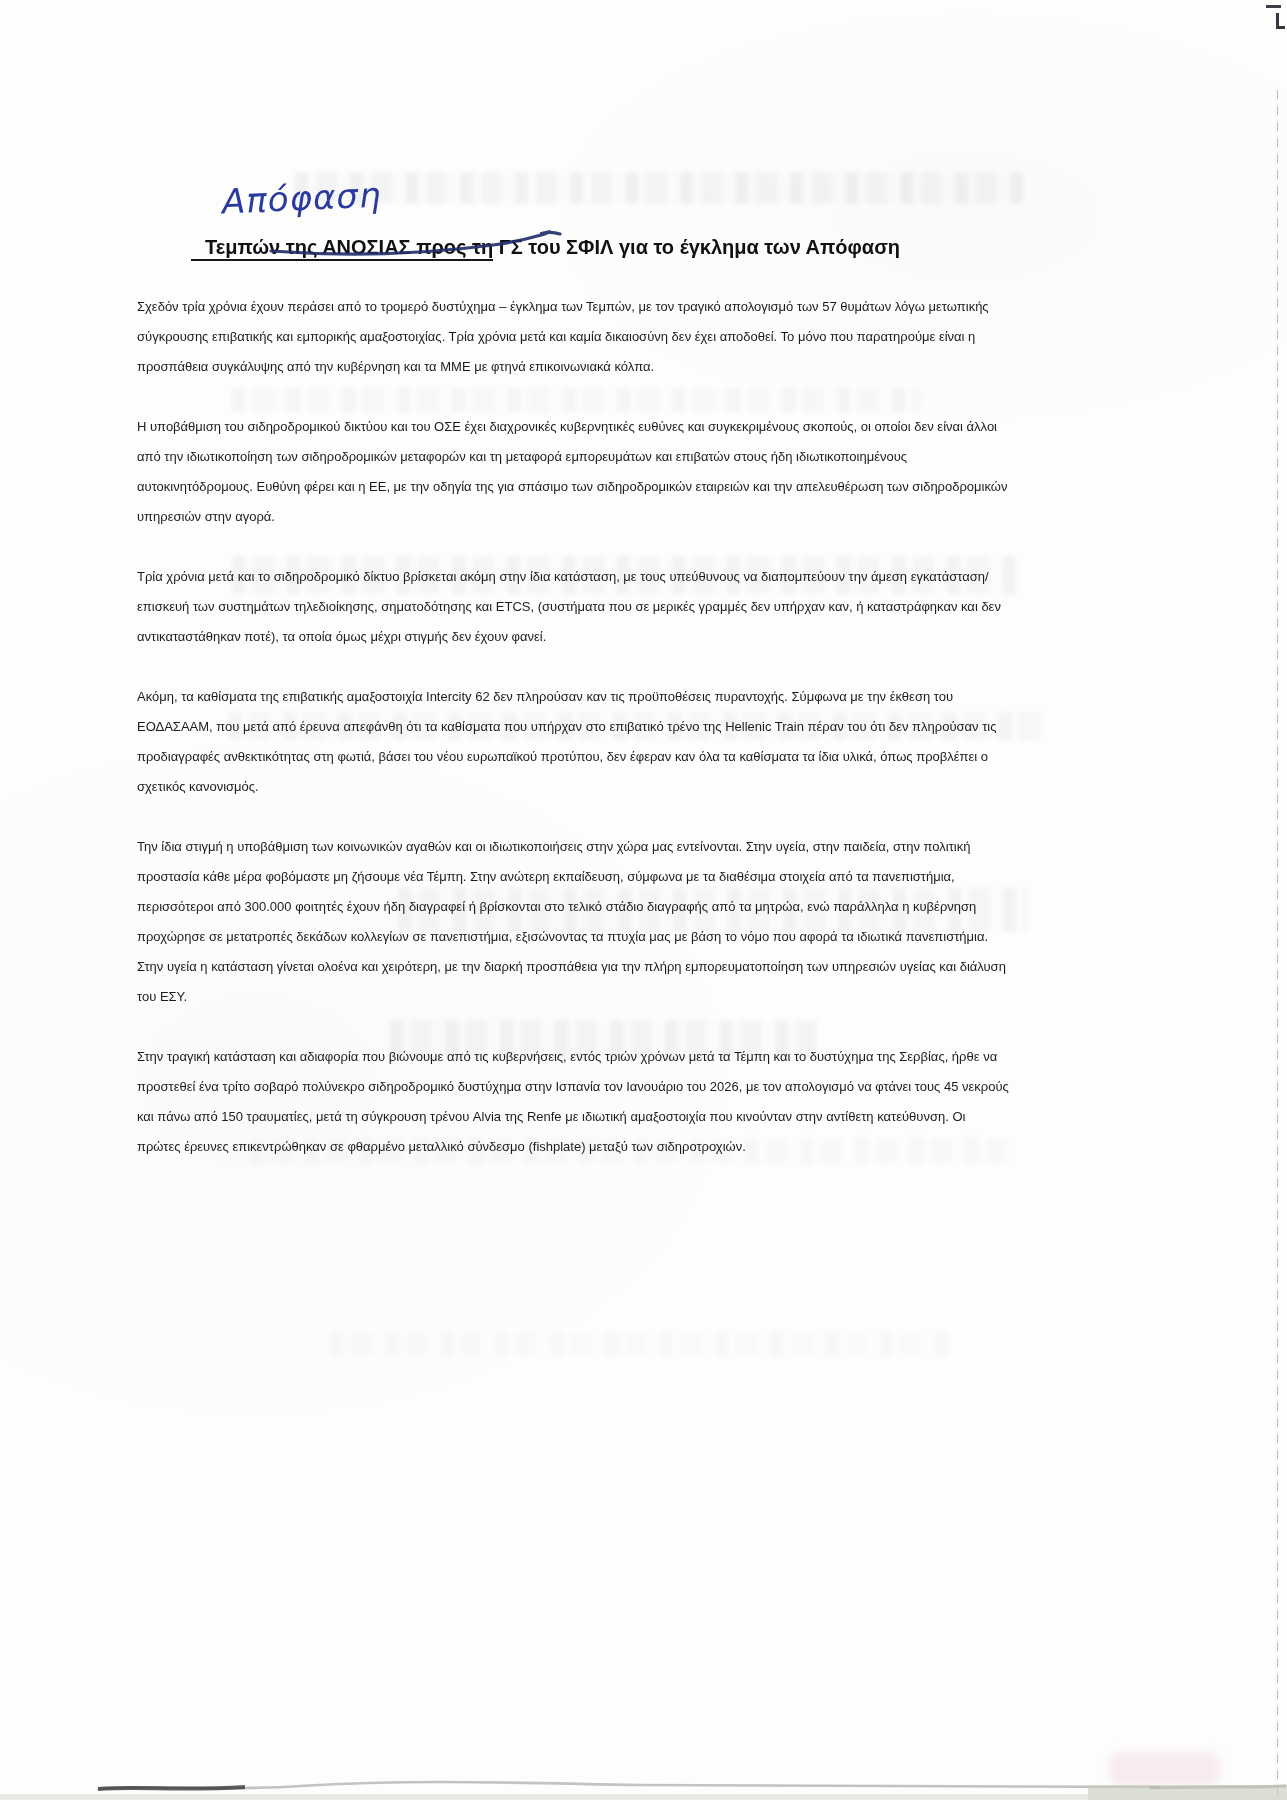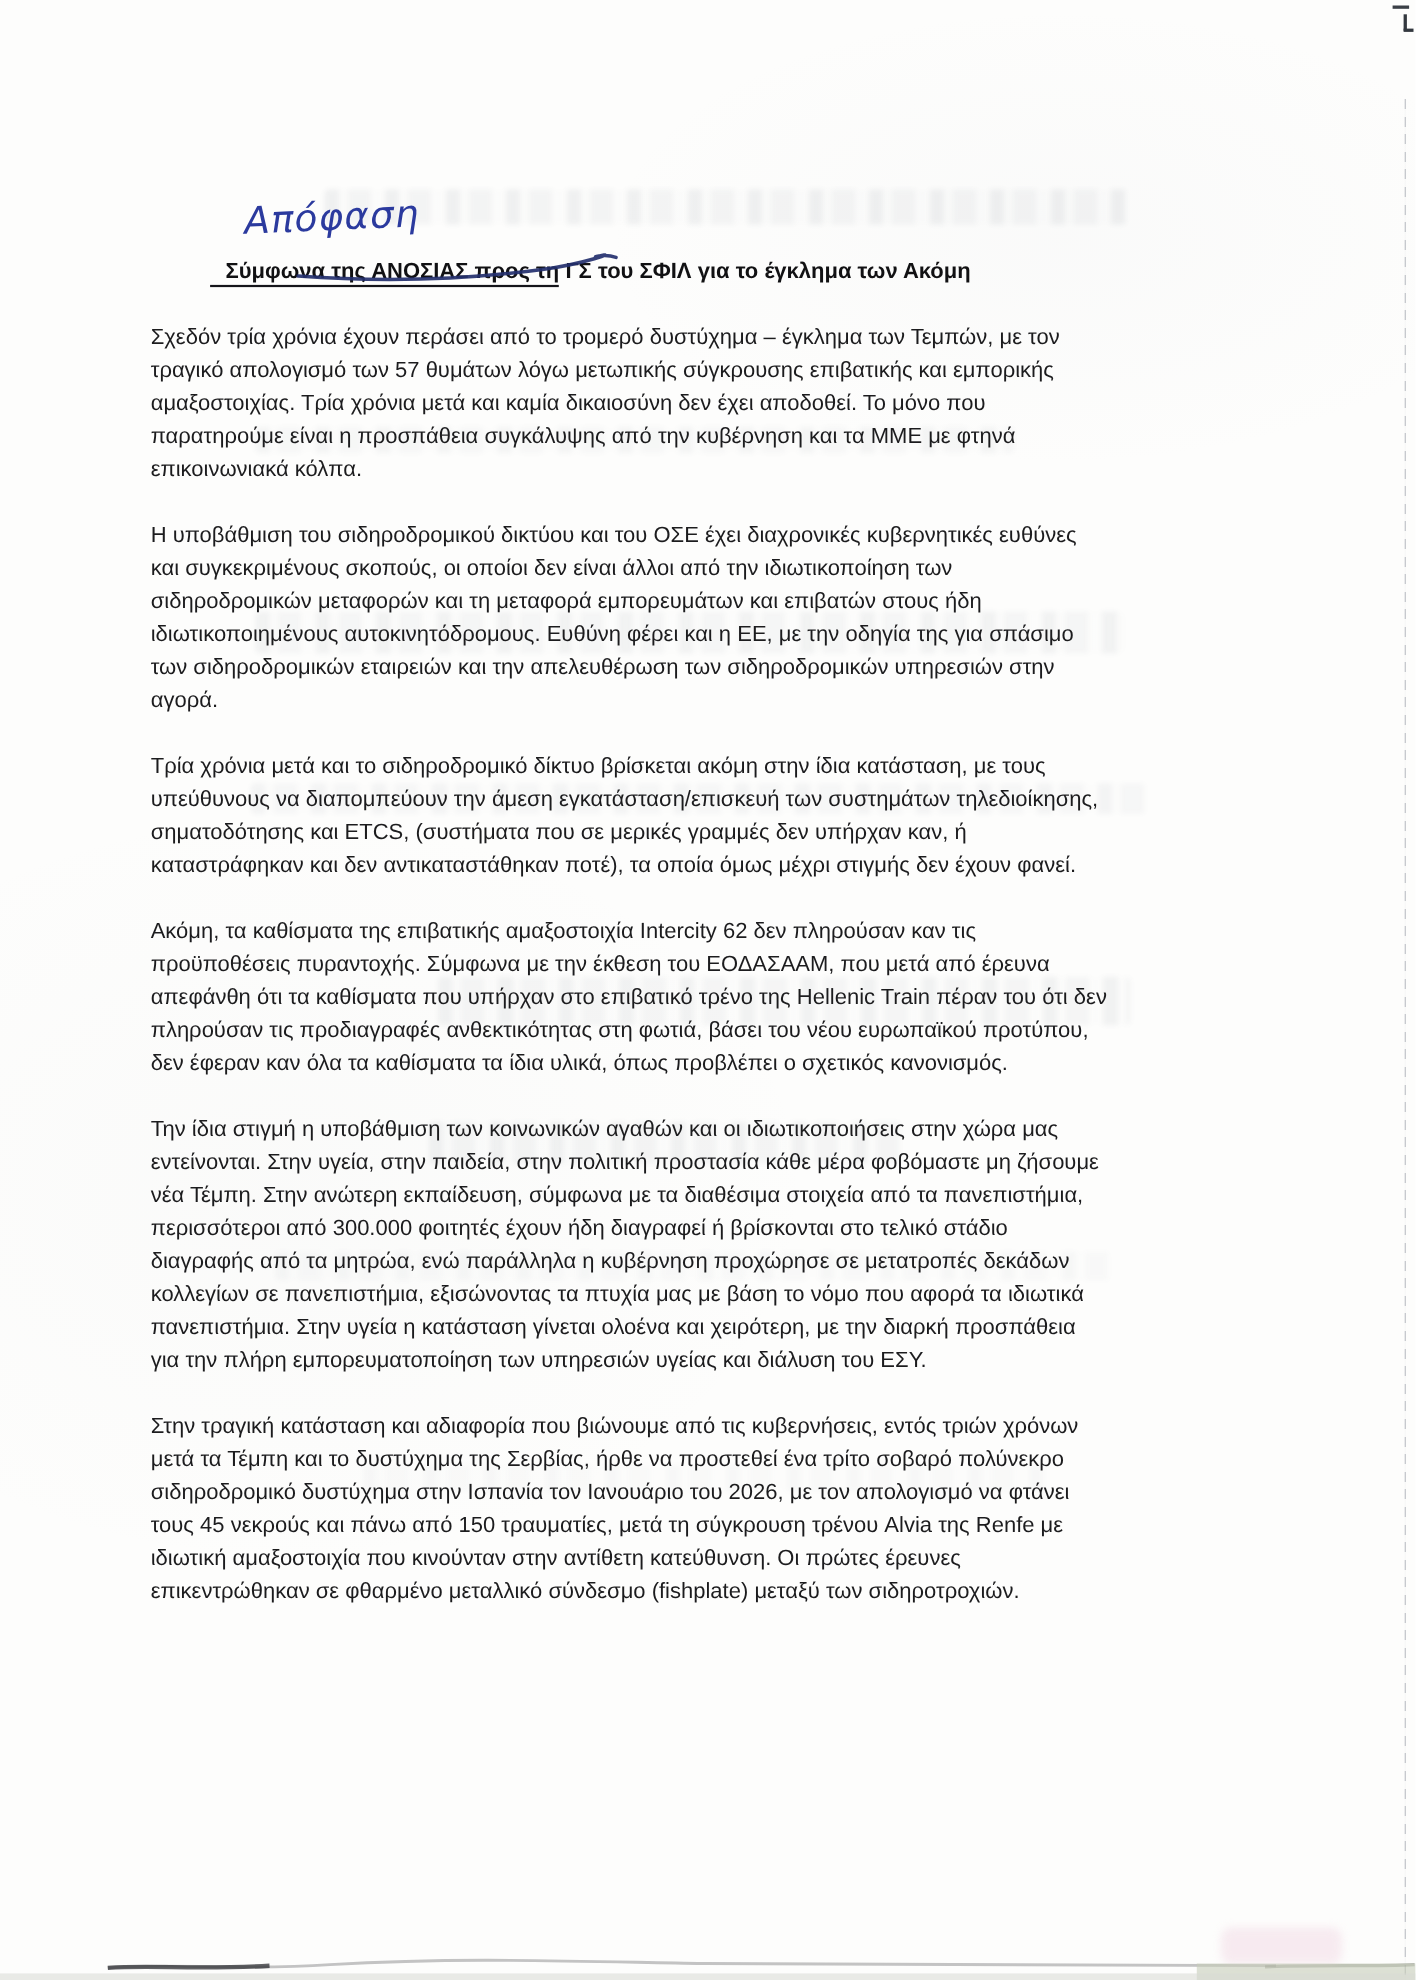--- a/index.html
+++ b/index.html
@@ -58,21 +58,21 @@
 
   
   .doc-body {
     position: absolute;
     left: 137px;
     top: 292px;
     width: 872px;
   }
   .para {
     margin: 0 0 30px 0;
-    font-size: 20px;
+    font-size: 13px;
     line-height: 30px;
     color: #1c1c1e;
   }
   .para .bold { font-weight: normal; }
 
   
   .ghost {
     position: absolute;
     background: repeating-linear-gradient(90deg,
       rgba(105,115,128,0.20) 0px, rgba(105,115,128,0.20) 13px,
@@ -117,21 +117,21 @@
   <div class="ghost" style="left:232px; top:388px; width:690px; height:24px; opacity:0.3;"></div>
   <div class="ghost" style="left:232px; top:556px; width:790px; height:38px; opacity:0.38;"></div>
   <div class="ghost" style="left:228px; top:712px; width:815px; height:28px; opacity:0.32;"></div>
   <div class="ghost" style="left:398px; top:888px; width:630px; height:44px; opacity:0.4;"></div>
   <div class="ghost" style="left:390px; top:1020px; width:430px; height:38px; opacity:0.42;"></div>
   <div class="ghost" style="left:250px; top:1138px; width:760px; height:26px; opacity:0.22;"></div>
   <div class="ghost" style="left:330px; top:1332px; width:620px; height:24px; opacity:0.2;"></div>
 
   <div class="handwriting">Απόφαση</div>
 
-  <div class="title"><span class="underlined"><span>Σύμφωνα </span><span>της ΑΝΟΣΙΑΣ προς τη</span></span><span> ΓΣ του ΣΦΙΛ για το έγκλημα των Ακόμη</span></div>
+  <div class="title"><span class="underlined"><span>Τεμπών </span><span>της ΑΝΟΣΙΑΣ προς τη</span></span><span> ΓΣ του ΣΦΙΛ για το έγκλημα των Απόφαση</span></div>
 
   <svg class="pen-strike" width="330" height="40" viewBox="0 0 330 40">
     <path d="M 3 27 C 70 32, 150 31, 225 21 C 263 16, 296 4, 276 9 C 268 11, 280 6, 292 10" fill="none" stroke="#24306e" stroke-width="3.2" stroke-linecap="round" opacity="0.92"></path>
   </svg>
 
   <div class="doc-body">
       <p class="para"><span>Σχεδόν τρία χρόνια έχουν περάσει από το τρομερό δυστύχημα – έγκλημα των Τεμπών, με τον τραγικό απολογισμό των 57 θυμάτων λόγω μετωπικής σύγκρουσης επιβατικής και εμπορικής αμαξοστοιχίας. Τρία χρόνια μετά και καμία δικαιοσύνη δεν έχει αποδοθεί. Το μόνο που παρατηρούμε είναι η προσπάθεια συγκάλυψης από την κυβέρνηση και τα ΜΜΕ με φτηνά επικοινωνιακά κόλπα.</span></p>
       <p class="para"><span>Η υποβάθμιση του σιδηροδρομικού δικτύου και του ΟΣΕ έχει διαχρονικές κυβερνητικές ευθύνες και συγκεκριμένους σκοπούς, οι οποίοι δεν είναι άλλοι από την ιδιωτικοποίηση των σιδηροδρομικών μεταφορών και τη μεταφορά εμπορευμάτων και επιβατών στους ήδη ιδιωτικοποιημένους αυτοκινητόδρομους. Ευθύνη φέρει και η ΕΕ, με την οδηγία της για σπάσιμο των σιδηροδρομικών εταιρειών και την απελευθέρωση των σιδηροδρομικών υπηρεσιών στην αγορά.</span></p>
       <p class="para"><span>Τρία χρόνια μετά και το σιδηροδρομικό δίκτυο βρίσκεται ακόμη στην ίδια κατάσταση, με τους υπεύθυνους να διαπομπεύουν την άμεση εγκατάσταση/επισκευή των συστημάτων τηλεδιοίκησης, σηματοδότησης και ETCS, (συστήματα που σε μερικές γραμμές δεν υπήρχαν καν, ή καταστράφηκαν και δεν αντικαταστάθηκαν ποτέ), τα οποία όμως μέχρι στιγμής δεν έχουν φανεί.</span></p>
       <p class="para"><span>Ακόμη, τα καθίσματα της επιβατικής αμαξοστοιχία Intercity 62 δεν πληρούσαν καν τις προϋποθέσεις πυραντοχής. Σύμφωνα με την έκθεση του </span><span class="bold">ΕΟΔΑΣΑΑΜ</span><span>, που μετά από έρευνα απεφάνθη ότι τα καθίσματα που υπήρχαν στο επιβατικό τρένο της Hellenic Train πέραν του ότι δεν πληρούσαν τις προδιαγραφές ανθεκτικότητας στη φωτιά, βάσει του νέου ευρωπαϊκού προτύπου, δεν έφεραν καν όλα τα καθίσματα τα ίδια υλικά, όπως προβλέπει ο σχετικός κανονισμός.</span></p>

